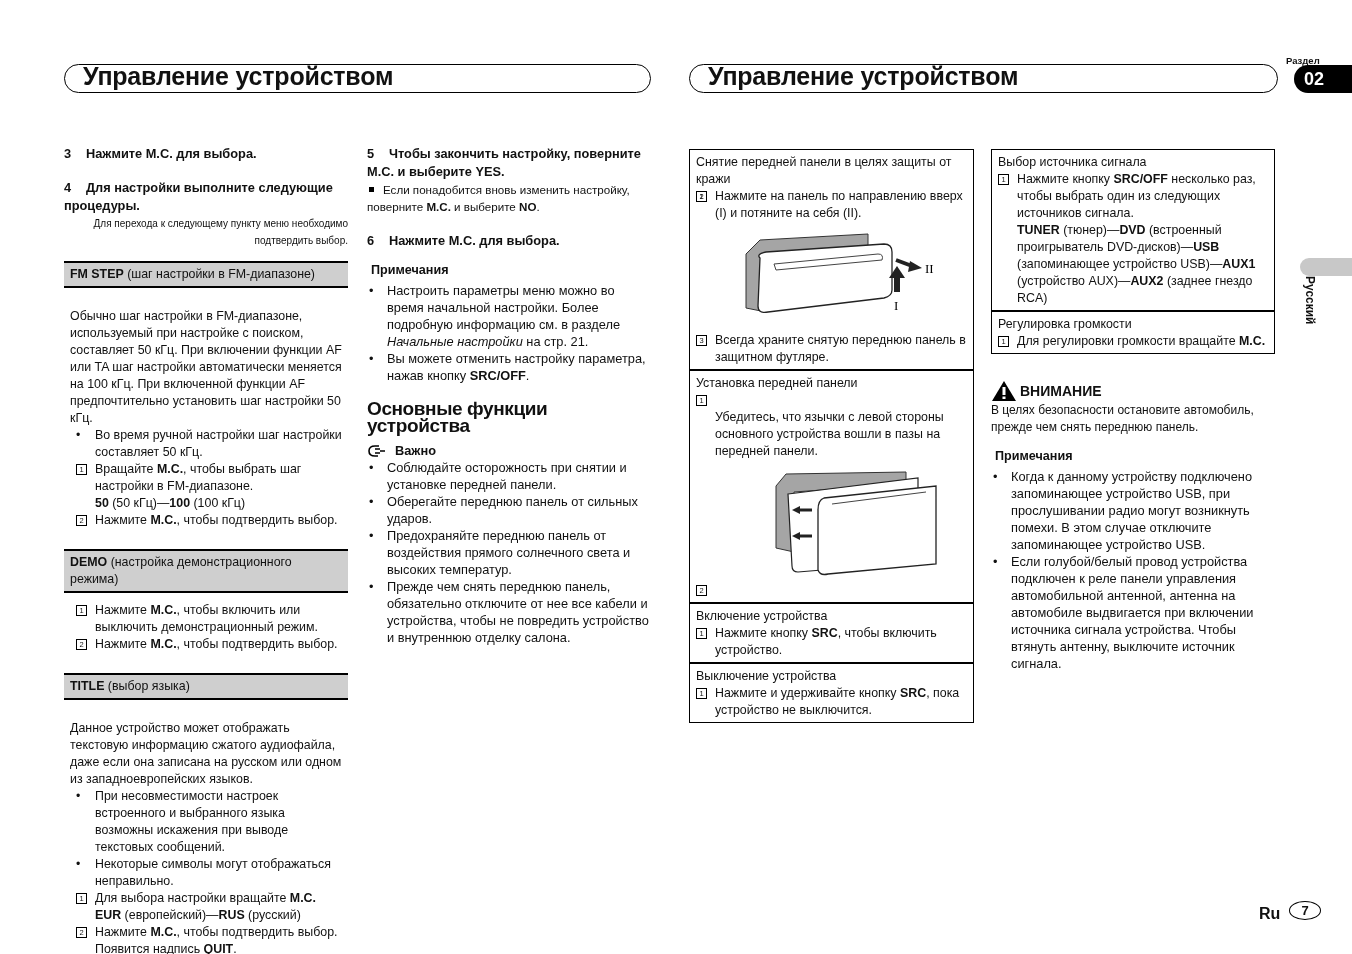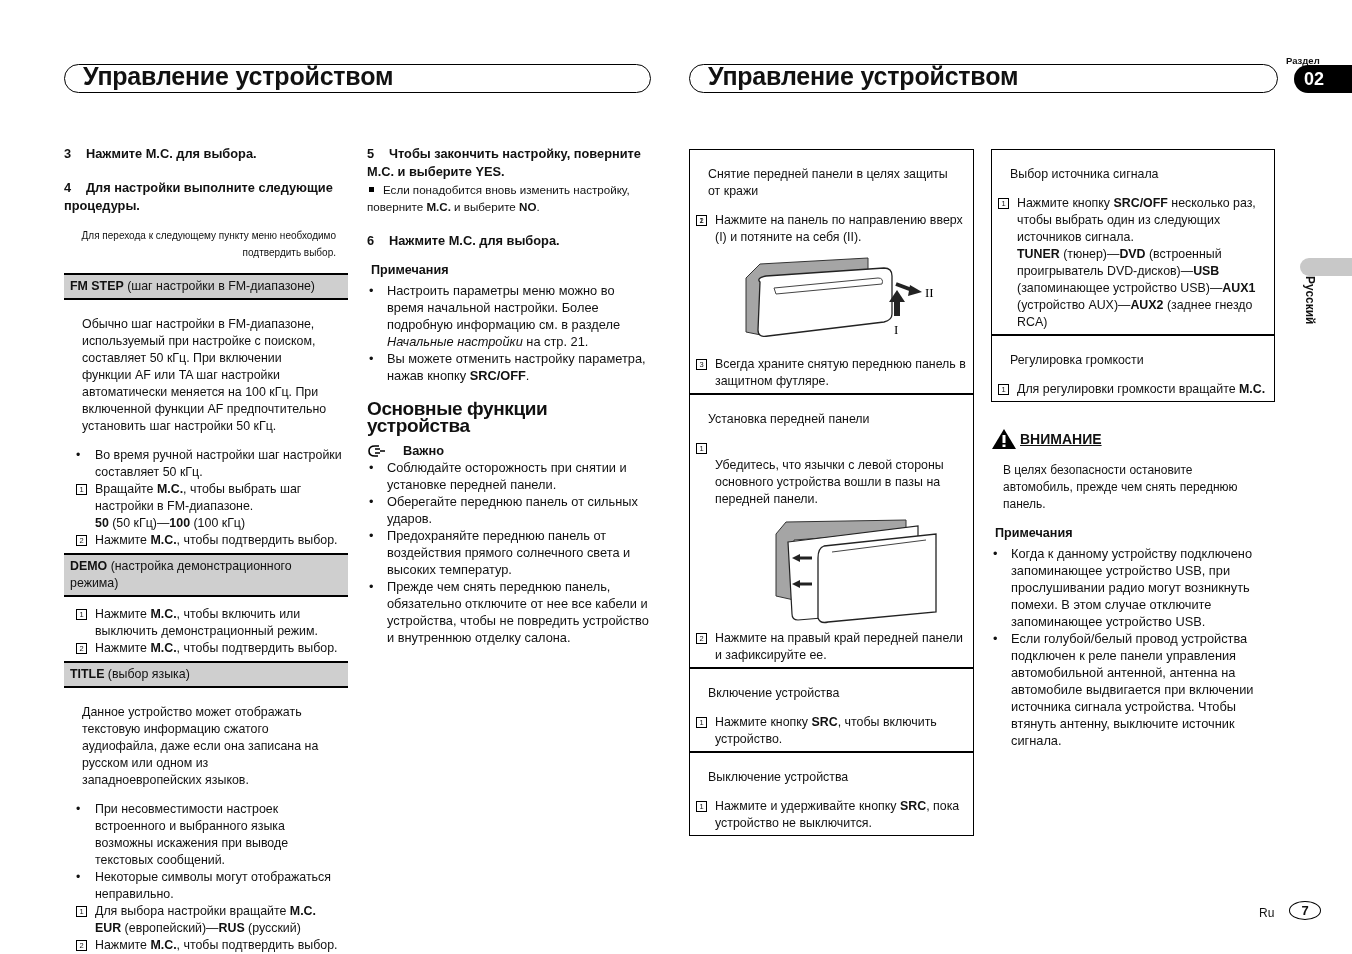--- a/index.html
+++ b/index.html
@@ -9,37 +9,37 @@
          box-sizing:border-box; }
   .hdr .t { position:absolute; left:18px; top:3px; font-size:25px; font-weight:bold; letter-spacing:-0.2px; }
   .section-label { position:absolute; left:1286px; top:52px; font-size:9.5px; font-weight:bold; }
   .section-num { position:absolute; left:1294px; top:65px; width:58px; height:28px; background:#000; color:#fff;
          border-radius:15px 0 0 15px; font-weight:bold; font-size:18px; line-height:28px; padding-left:10px; box-sizing:border-box; }
   .lang-tab { position:absolute; left:1300px; top:258px; width:52px; height:18px; background:#c8c8c8; border-radius:10px 0 0 10px; }
   .lang-label { position:absolute; left:1301px; top:276px; writing-mode:vertical-rl; font-weight:bold; font-size:12px; }
   .col { position:absolute; }
   .step { font-weight:bold; font-size:12.8px; line-height:18px; }
   .step .n { display:inline-block; width:22px; }
-  p { margin:12px; }
+  p { margin:0; }
   .bar { background:#cfcfcf; border-top:2.5px solid #000; border-bottom:2.5px solid #000; padding:3px 6px; }
-  .body-txt { padding:4px 6px; }
+  .body-txt { padding:20px 6px; }
   .li { position:relative; padding-left:25px; }
   .li .b { position:absolute; left:6px; top:0; }
   .box { display:inline-block; width:9px; height:9px; border:1px solid #000; font-size:7.5px; line-height:9px; text-align:center; position:absolute; left:6px; top:3px; }
   .framed { border:1.5px solid #000; }
   .framed .sec { border-bottom:2px solid #000; padding:4px 6px 3px 6px; }
   .framed .sec:last-child { border-bottom:none; }
   .framed .li { padding-left:19px; }
   .framed .box { left:0; }
   .sub { font-weight:bold; font-size:12.6px; margin:12px 0 3px 4px; }
   .h2 { font-size:19px; font-weight:bold; letter-spacing:-0.4px; margin-top:16px; }
   .notes-list .li { padding-left:20px; }
   .notes-list .li .b { left:2px; }
-  .warn { font-weight:bold; font-size:14px; display:flex; align-items:center; gap:3px;text-decoration:underline; }
-  .footer-ru { position:absolute; left:1259px; top:905px; font-weight:normal; font-size:12px; }
+  .warn { font-weight:bold; font-size:14px; display:flex; align-items:center; gap:3px; }
+  .footer-ru { position:absolute; left:1259px; top:905px; font-weight:bold; font-size:16px; }
   .footer-page { position:absolute; left:1289px; top:901px; width:30px; height:17px; border:1.5px solid #000; border-radius:50%;
          text-align:center; font-weight:bold; font-size:13px; line-height:17px; }
   svg { display:block; }
 </style>
 </head>
 <body>
 
 <div class="hdr" style="left:64px; width:587px;">
   <span class="t">Управление устройством</span>
 </div>
@@ -106,21 +106,21 @@
   <div class="li" style="padding-left:0; font-size:11.6px; line-height:17px;">
     <span style="display:inline-block; width:5px; height:5px; background:#000; margin:0 9px 2px 2px; vertical-align:middle;"></span><span>Если понадобится вновь изменить настройку, поверните </span><b>M.C.</b><span> и выберите </span><b>NO</b><span>.</span>
   </div>
   <div class="step" style="margin-top:17px;"><span class="n">6</span><span>Нажмите M.C. для выбора.</span></div>
   <div class="sub">Примечания</div>
   <div class="notes-list" style="font-size:12.8px;">
     <div class="li"><span class="b">•</span><span>Настроить параметры меню можно во время начальной настройки. Более подробную информацию см. в разделе </span><i>Начальные настройки</i><span> на стр. 21.</span></div>
     <div class="li"><span class="b">•</span><span>Вы можете отменить настройку параметра, нажав кнопку </span><b>SRC/OFF</b><span>.</span></div>
   </div>
   <div class="h2">Основные функции устройства</div>
-  <div style="font-weight:bold; font-size:12.8px; margin-top:8px; display:flex; align-items:center; gap:16px;">
+  <div style="font-weight:bold; font-size:12.8px; margin-top:8px; display:flex; align-items:center; gap:8px;">
     <svg width="20" height="14" viewBox="0 0 20 14">
         <path d="M2 7 Q2 2 8 2 L12 2 M2 7 Q2 12 8 12 L11 12 M8 5 L13 5 M8 9 L13 9 M13 7 L18 7" stroke="#000" stroke-width="1.6" fill="none"></path>
       </svg>
     <span>Важно</span>
   </div>
   <div class="notes-list" style="font-size:12.8px;">
     <div class="li"><span class="b">•</span><span>Соблюдайте осторожность при снятии и установке передней панели.</span></div>
     <div class="li"><span class="b">•</span><span>Оберегайте переднюю панель от сильных ударов.</span></div>
     <div class="li"><span class="b">•</span><span>Предохраняйте переднюю панель от воздействия прямого солнечного света и высоких температур.</span></div>
     <div class="li"><span class="b">•</span><span>Прежде чем снять переднюю панель, обязательно отключите от нее все кабели и устройства, чтобы не повредить устройство и внутреннюю отделку салона.</span></div>
@@ -155,21 +155,21 @@
         <polygon points="80,22 90,10 210,8 210,20 98,28 98,88 80,84" fill="#a5a5a5" stroke="#333" stroke-width="1"></polygon>
         <path d="M92,30 L222,14 L222,98 L102,108 Q96,108 96,102 Z" fill="#fff" stroke="#222" stroke-width="1.2"></path>
         <path d="M128,34 Q122,36 122,46 L122,106 Q124,112 132,110 L240,100 L240,22 Z" fill="#fff" stroke="#222" stroke-width="1.3"></path>
         <path d="M136,40 L230,28" stroke="#444" stroke-width="1"></path>
         <path d="M116,46 L102,46" stroke="#222" stroke-width="3"></path>
         <polygon points="104,42 96,46 104,50" fill="#222"></polygon>
         <path d="M116,72 L102,72" stroke="#222" stroke-width="3"></path>
         <polygon points="104,68 96,72 104,76" fill="#222"></polygon>
       </svg>
     </div>
-    <div class="li"><span class="box">2</span><span>Нажмите на правый край передней панели и зафиксируйте ее.</span><br></div>
+    <div class="li"><span class="box">2</span><br></div>
   </div>
   <div class="sec" style="border-bottom-width:2.5px;">
     <p>Включение устройства</p>
     <div class="li"><span class="box">1</span><span>Нажмите кнопку </span><b>SRC</b><span>, чтобы включить устройство.</span></div>
   </div>
   <div class="sec">
     <p>Выключение устройства</p>
     <div class="li"><span class="box">1</span><span>Нажмите и удерживайте кнопку </span><b>SRC</b><span>, пока устройство не выключится.</span></div>
   </div>
 </div>

